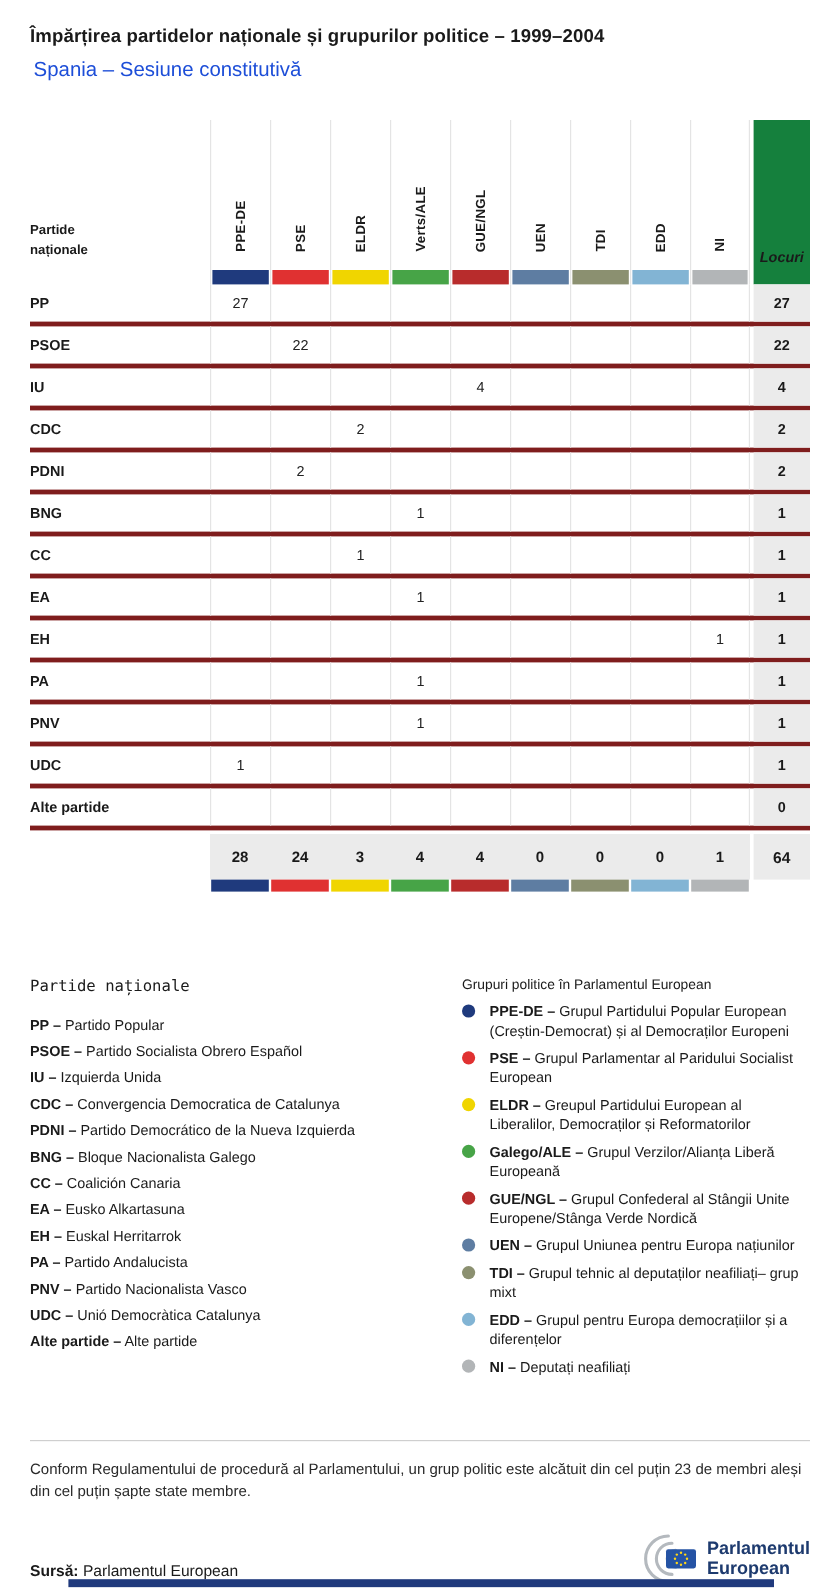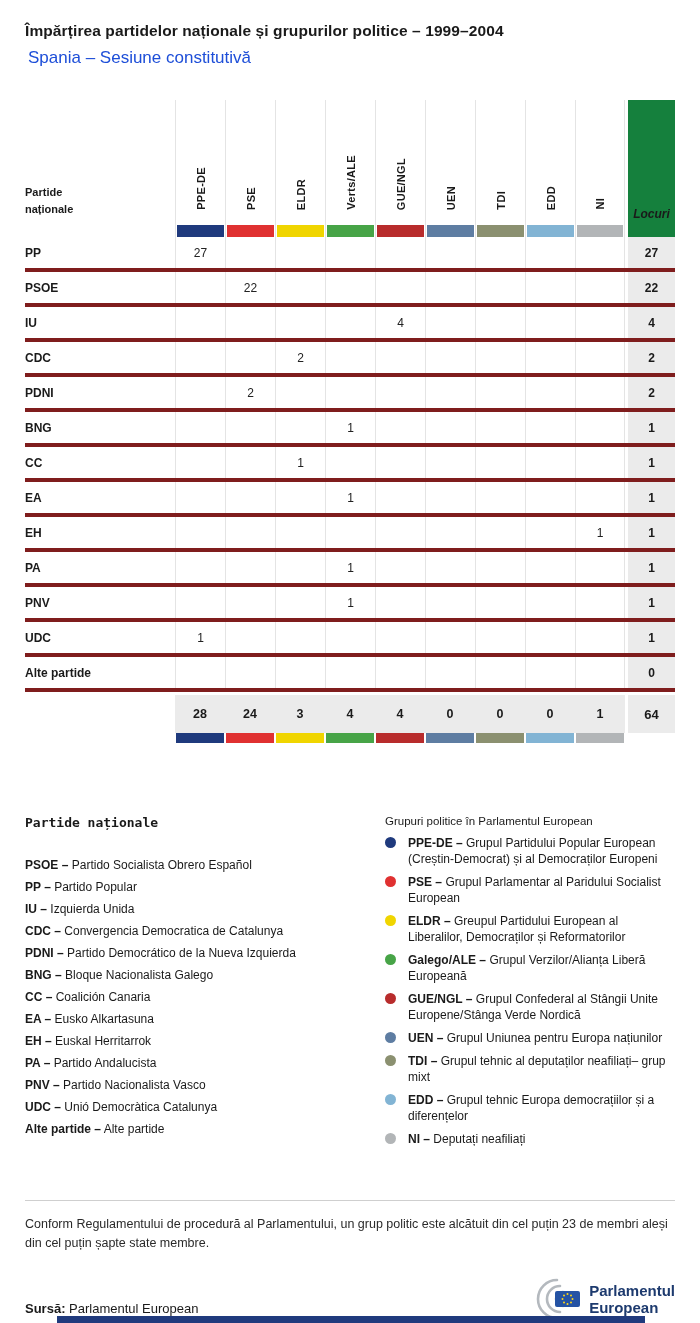--- a/index.html
+++ b/index.html
@@ -37,21 +37,21 @@
   .tc { background:#ebebeb; display:flex; align-items:center; justify-content:center;
         font-weight:bold; font-size:12.5px; }
   .tseats { background:#ebebeb; display:flex; align-items:center; justify-content:center;
             font-weight:bold; font-size:13px; }
   .barsrow { height:10px; }
   .tbar { width:calc(100% - 2px); margin:0 1px; height:10px; }
 
   
   .legends { display:flex; margin-top:72px; }
   .lp { width:360px; }
-  .lp-head { font-family:"DejaVu Sans Mono", monospace; font-size:13px; font-weight:bold; margin-bottom:24px; }
+  .lp-head { font-family:"DejaVu Sans Mono", monospace; font-size:13px; font-weight:normal; margin-bottom:13px; }
   .pitem { font-size:12px; line-height:22px; }
   .lg { flex:1; }
   .lg-head { font-size:11.5px; font-weight:normal; margin-bottom:8px; }
   .gitem { position:relative; padding-left:23px; margin-bottom:7px; font-size:12px; line-height:16px; }
   .dot { position:absolute; left:0; top:2px; width:11px; height:11px; border-radius:50%; }
   b { font-weight:bold; }
 
   
   .divider { border-top:1px solid #cfcfcf; margin-top:46px; }
   .footnote { margin-top:14px; font-size:12.5px; line-height:1.55; color:#2a2a2a; }
@@ -325,22 +325,22 @@
         <div class="tbar" style="background-color: rgb(130, 180, 212);"></div>
         <div class="tbar" style="background-color: rgb(178, 181, 183);"></div>
       <div></div>
       <div></div>
     </div>
   </div>
 
   <div class="legends">
     <div class="lp">
       <div class="lp-head">Partide naționale</div>
+      <div class="pitem"><b>PP –</b> <span>Partido Popular</span></div>
       <div class="pitem"><b>PSOE –</b> <span>Partido Socialista Obrero Español</span></div>
-      <div class="pitem"><b>PP –</b> <span>Partido Popular</span></div>
       <div class="pitem"><b>IU –</b> <span>Izquierda Unida</span></div>
       <div class="pitem"><b>CDC –</b> <span>Convergencia Democratica de Catalunya</span></div>
       <div class="pitem"><b>PDNI –</b> <span>Partido Democrático de la Nueva Izquierda</span></div>
       <div class="pitem"><b>BNG –</b> <span>Bloque Nacionalista Galego</span></div>
       <div class="pitem"><b>CC –</b> <span>Coalición Canaria</span></div>
       <div class="pitem"><b>EA –</b> <span>Eusko Alkartasuna</span></div>
       <div class="pitem"><b>EH –</b> <span>Euskal Herritarrok</span></div>
       <div class="pitem"><b>PA –</b> <span>Partido Andalucista</span></div>
       <div class="pitem"><b>PNV –</b> <span>Partido Nacionalista Vasco</span></div>
       <div class="pitem"><b>UDC –</b> <span>Unió Democràtica Catalunya</span></div>
@@ -348,21 +348,21 @@
     </div>
     <div class="lg">
       <div class="lg-head">Grupuri politice în Parlamentul European</div>
       <div class="gitem"><span class="dot" style="background-color: rgb(31, 58, 125);"></span><b>PPE-DE –</b> <span>Grupul Partidului Popular European (Creștin-Democrat) și al Democraților Europeni</span></div>
       <div class="gitem"><span class="dot" style="background-color: rgb(224, 49, 49);"></span><b>PSE –</b> <span>Grupul Parlamentar al Paridului Socialist European</span></div>
       <div class="gitem"><span class="dot" style="background-color: rgb(240, 213, 0);"></span><b>ELDR –</b> <span>Greupul Partidului European al Liberalilor, Democraților și Reformatorilor</span></div>
       <div class="gitem"><span class="dot" style="background-color: rgb(71, 164, 71);"></span><b>Galego/ALE –</b> <span>Grupul Verzilor/Alianța Liberă Europeană</span></div>
       <div class="gitem"><span class="dot" style="background-color: rgb(184, 44, 44);"></span><b>GUE/NGL –</b> <span>Grupul Confederal al Stângii Unite Europene/Stânga Verde Nordică</span></div>
       <div class="gitem"><span class="dot" style="background-color: rgb(94, 125, 162);"></span><b>UEN –</b> <span>Grupul Uniunea pentru Europa națiunilor</span></div>
       <div class="gitem"><span class="dot" style="background-color: rgb(139, 144, 112);"></span><b>TDI –</b> <span>Grupul tehnic al deputaților neafiliați– grup mixt</span></div>
-      <div class="gitem"><span class="dot" style="background-color: rgb(130, 180, 212);"></span><b>EDD –</b> <span>Grupul tehnic Europa democrațiilor și a diferențelor</span></div>
+      <div class="gitem"><span class="dot" style="background-color: rgb(130, 180, 212);"></span><b>EDD –</b> <span>Grupul pentru Europa democrațiilor și a diferențelor</span></div>
       <div class="gitem"><span class="dot" style="background-color: rgb(178, 181, 183);"></span><b>NI –</b> <span>Deputați neafiliați</span></div>
     </div>
   </div>
 
   <div class="divider"></div>
   <div class="footnote">Conform Regulamentului de procedură al Parlamentului, un grup politic este alcătuit din cel puțin 23 de membri aleși din cel puțin șapte state membre.</div>
 
   <div class="footer">
     <div class="source"><b>Sursă:</b> <span>Parlamentul European</span></div>
     <div class="logo">

